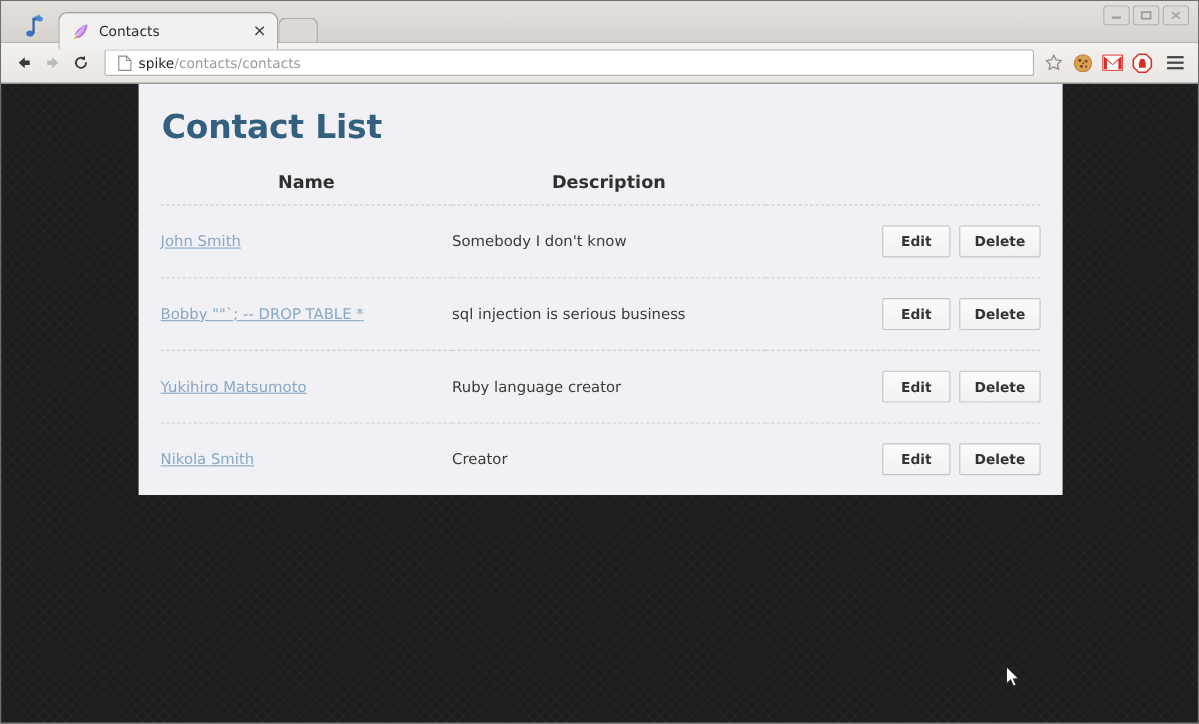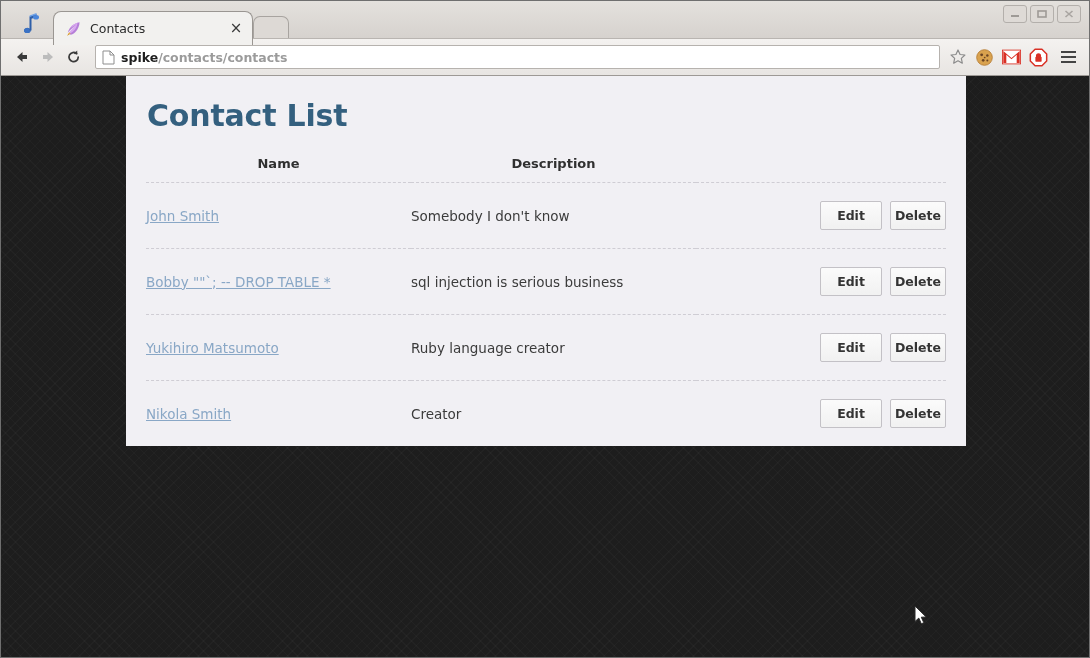--- a/index.html
+++ b/index.html
@@ -144,23 +144,22 @@
 
   .omnibox {
     flex: 1;
     height: 24px;
     margin: 0 6px 0 8px;
     background: #ffffff;
     border: 1px solid #b6b2ae;
     border-radius: 2px;
     display: flex;
     align-items: center;
-    padding: 0 6px;
+    padding: 0 11px;
     min-width: 0;
-    font-weight: bold;
   }
 
   .page-icon { flex: none; margin-right: 6px; display: flex; }
 
   .url-text {
     font-size: 12.5px;
     color: #9b9b9b;
     white-space: nowrap;
     overflow: hidden;
   }
@@ -216,21 +215,21 @@
     margin-bottom: 23px;
   }
 
   table.contacts {
     width: 100%;
     border-collapse: collapse;
     table-layout: fixed;
   }
 
   table.contacts th {
-    font-size: 13px;
+    font-size: 16px;
     font-weight: bold;
     color: #303030;
     padding: 0 0 11px 0;
     border-bottom: 1px dashed #cfcdd4;
   }
   table.contacts th.col-name  { width: 265px; text-align: center; }
   table.contacts th.col-desc  { width: 285px; text-align: center; }
   table.contacts th.col-act   { width: 250px; }
 
   table.contacts td {
@@ -259,21 +258,21 @@
     font-weight: bold;
     color: #343434;
     background: linear-gradient(to bottom, #fbfbfb 0%, #f1f1f1 100%);
     border: 1px solid #c3c1c6;
     border-radius: 2px;
     padding: 6px 0;
     cursor: pointer;
     vertical-align: middle;
   }
   button.btn-edit   { width: 62px; margin-right: 8px; }
-  button.btn-delete { width: 56px; text-align: center; }
+  button.btn-delete { width: 74px; text-align: center; }
 
   .footer-bar {
     padding: 16px 0 20px 7px;
   }
   button.btn-new {
     width: 118px;
     padding: 8px 0;
   }
 
   

